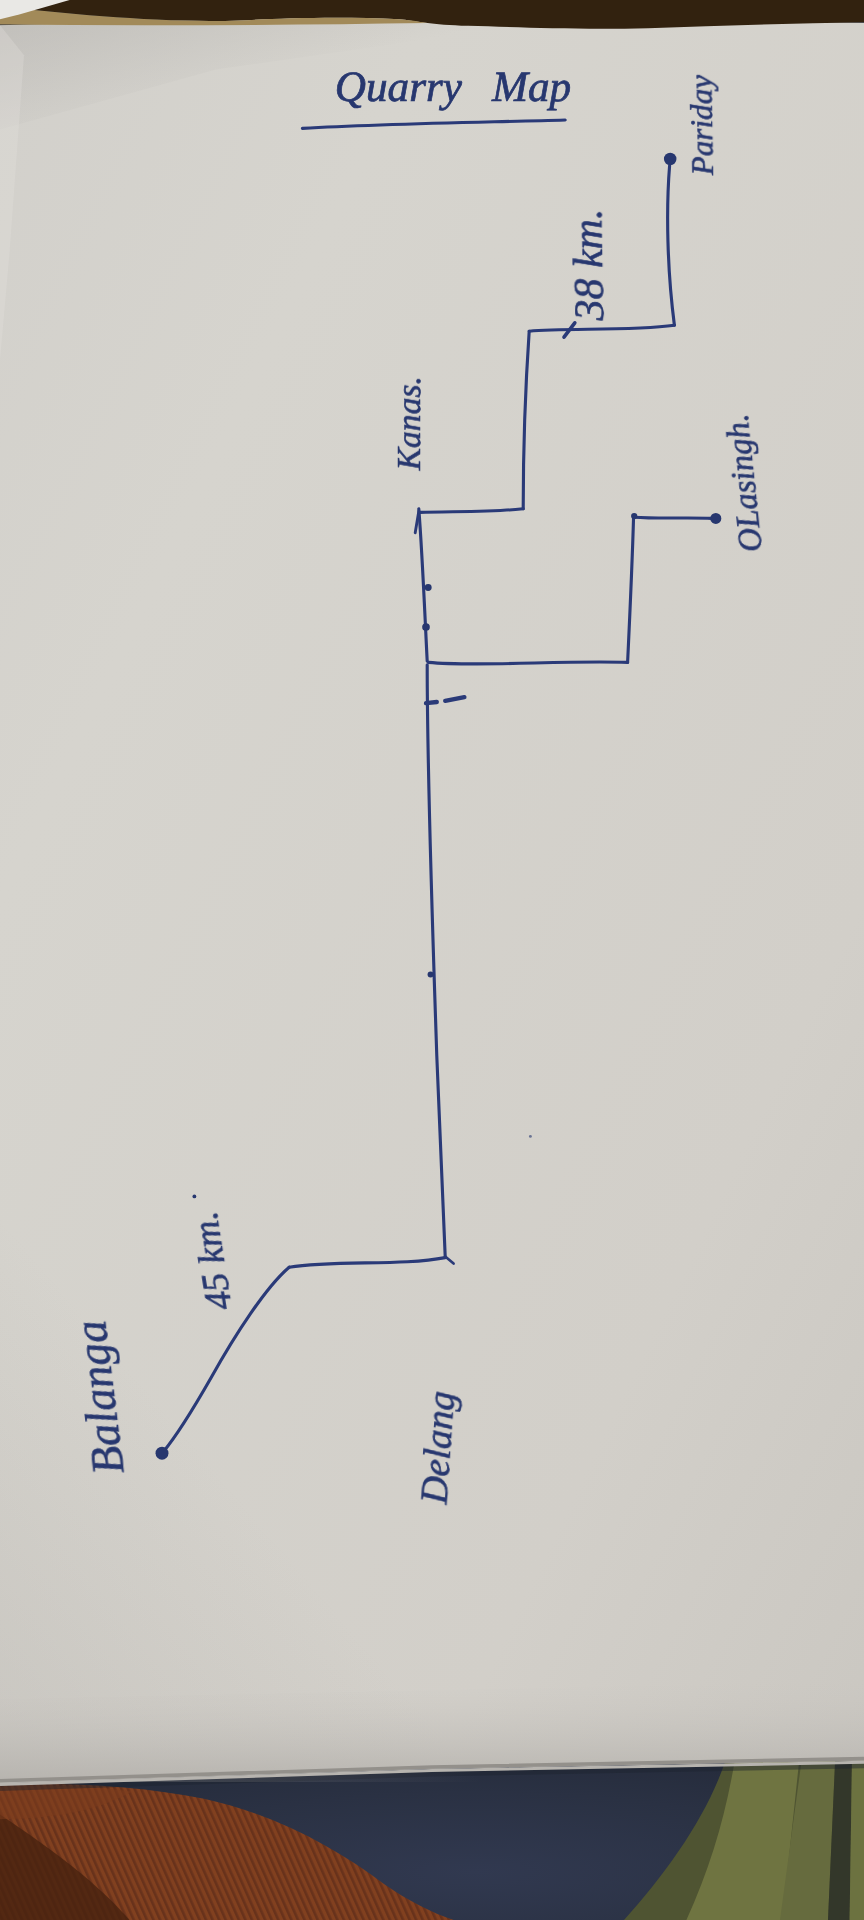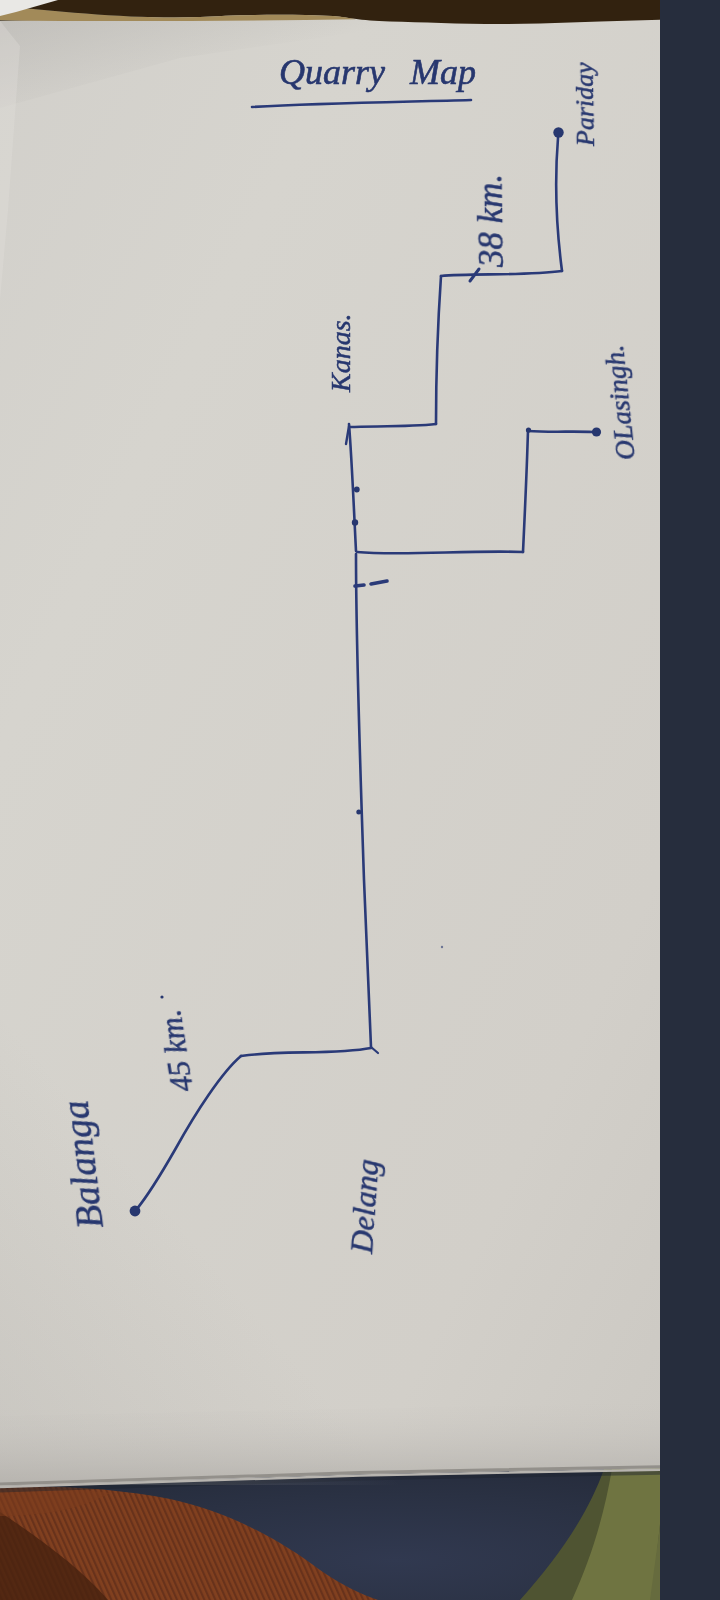--- a/index.html
+++ b/index.html
@@ -1,16 +1,16 @@
 <!DOCTYPE html>
 <html><head>
 <meta charset="utf-8">
 <style>
   html,body{margin:0;padding:0;background:#262d3d;}
-  .page{position:relative;width:660px;height:1600px;overflow:hidden;font-family:"Liberation Sans",sans-serif;}
+  .page{position:relative;width:720px;height:1600px;overflow:hidden;font-family:"Liberation Sans",sans-serif;}
   svg{display:block;}
 </style>
 </head>
 <body>
 <div class="page">
 <svg width="720" height="1600" viewBox="0 0 720 1600" xmlns="http://www.w3.org/2000/svg">
 <defs>
   <linearGradient id="paperg" x1="0" y1="0" x2="1" y2="1">
     <stop offset="0" stop-color="#d2d0cb"></stop>
     <stop offset="0.25" stop-color="#d6d4ce"></stop>

